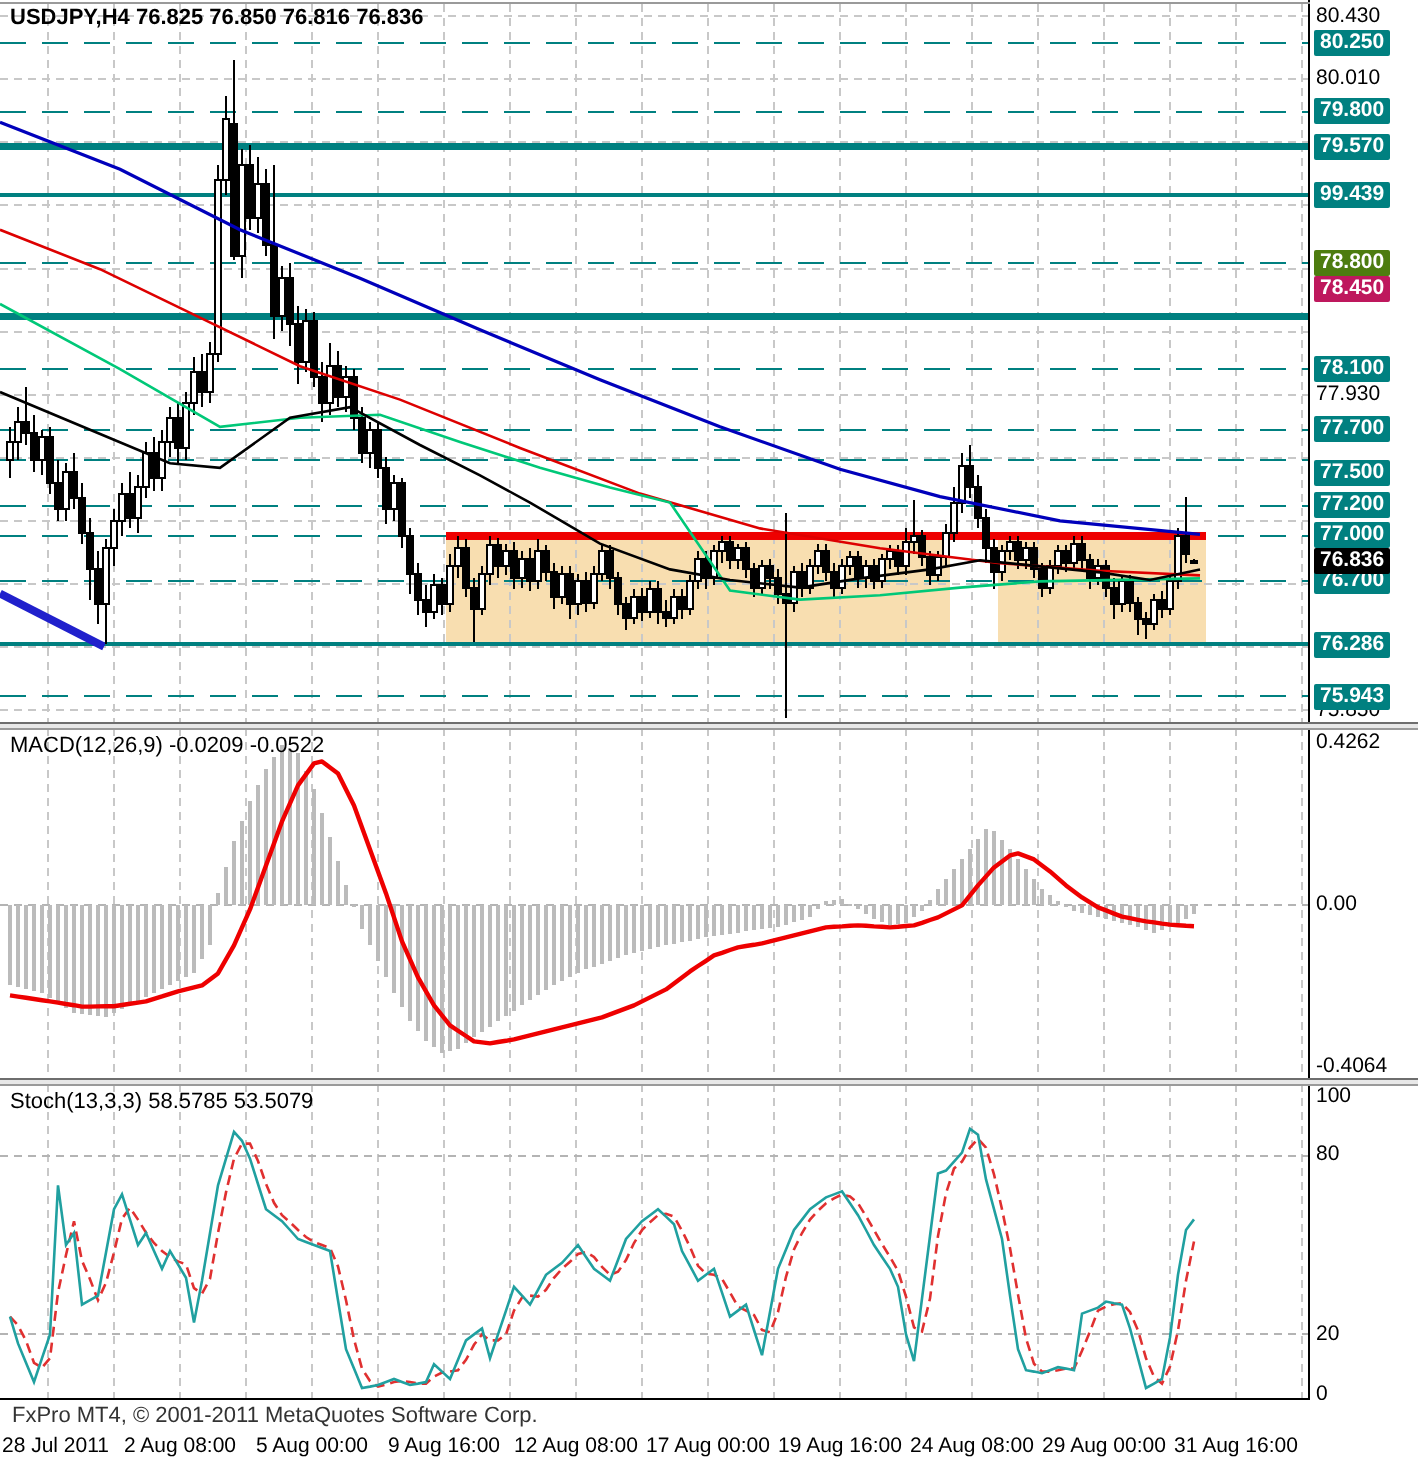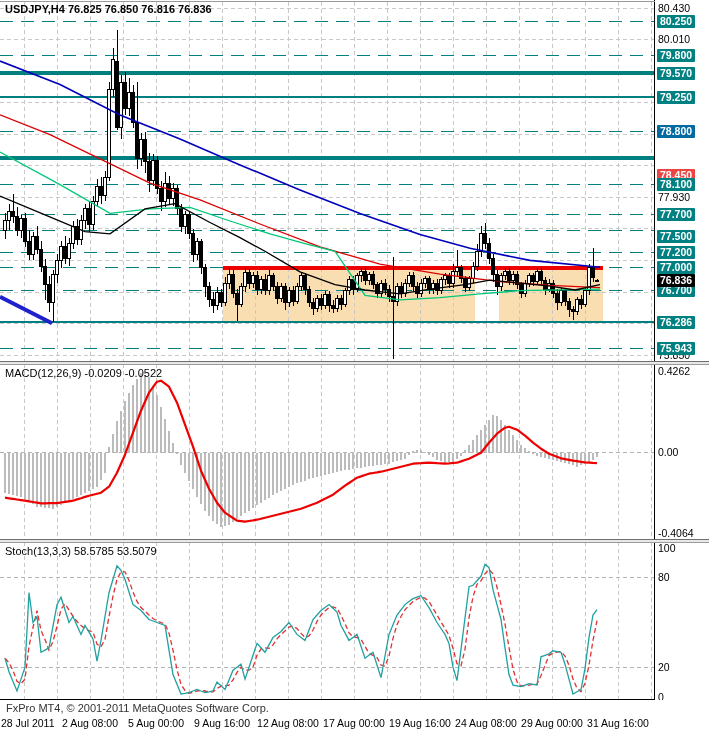--- a/index.html
+++ b/index.html
@@ -604,23 +604,23 @@
   <div class="ind-label" id="macd-label">MACD(12,26,9) -0.0209 -0.0522</div>
   <div class="ind-label" id="stoch-label">Stoch(13,3,3) 58.5785 53.5079</div>
   <div id="price-axis">
       <div class="axis-tick" style="top: 1.5px;">80.430</div>
       <div class="axis-tick" style="top: 33.336px;">80.010</div>
       <div class="axis-tick" style="top: 191px;">77.930</div>
       <div class="axis-tick" style="top: 348.664px;">75.850</div>
       <div class="axis-chip" style="top: 15.144px; background: rgb(0, 128, 128);">80.250</div>
       <div class="axis-chip" style="top: 49.254px; background: rgb(0, 128, 128);">79.800</div>
       <div class="axis-chip" style="top: 66.688px; background: rgb(0, 128, 128);">79.570</div>
-      <div class="axis-chip" style="top: 90.944px; background: rgb(0, 128, 128);">79.250</div>
-      <div class="axis-chip" style="top: 125.054px; background: #0369a1; text-align: right;">78.800</div>
-      <div class="axis-chip" style="top: 169px; background: #ef4444;">78.450</div>
+      <div class="axis-chip" style="top: 90.944px; background: rgb(0, 128, 128);">99.439</div>
+      <div class="axis-chip" style="top: 125.054px; background: #4d7c0f; text-align: right;">78.800</div>
+      <div class="axis-chip" style="top: 138px; background: #be185d;">78.450</div>
       <div class="axis-chip" style="top: 178.114px; background: rgb(0, 128, 128);">78.100</div>
       <div class="axis-chip" style="top: 208.434px; background: rgb(0, 128, 128);">77.700</div>
       <div class="axis-chip" style="top: 230px; background: rgb(0, 128, 128);">77.500</div>
       <div class="axis-chip" style="top: 246.334px; background: rgb(0, 128, 128);">77.200</div>
       <div class="axis-chip" style="top: 261.494px; background: rgb(0, 128, 128);">77.000</div>
       <div class="axis-chip" style="top: 284.234px; background: rgb(0, 128, 128);">76.700</div>
       <div class="axis-chip" style="top: 315.615px; background: rgb(0, 128, 128);">76.286</div>
       <div class="axis-chip" style="top: 341.615px; background: rgb(0, 128, 128);">75.943</div>
       <div class="axis-chip" style="top: 273.925px; background: rgb(0, 0, 0);">76.836</div>
       <div class="axis-tick" style="top: 365px;">0.4262</div>

